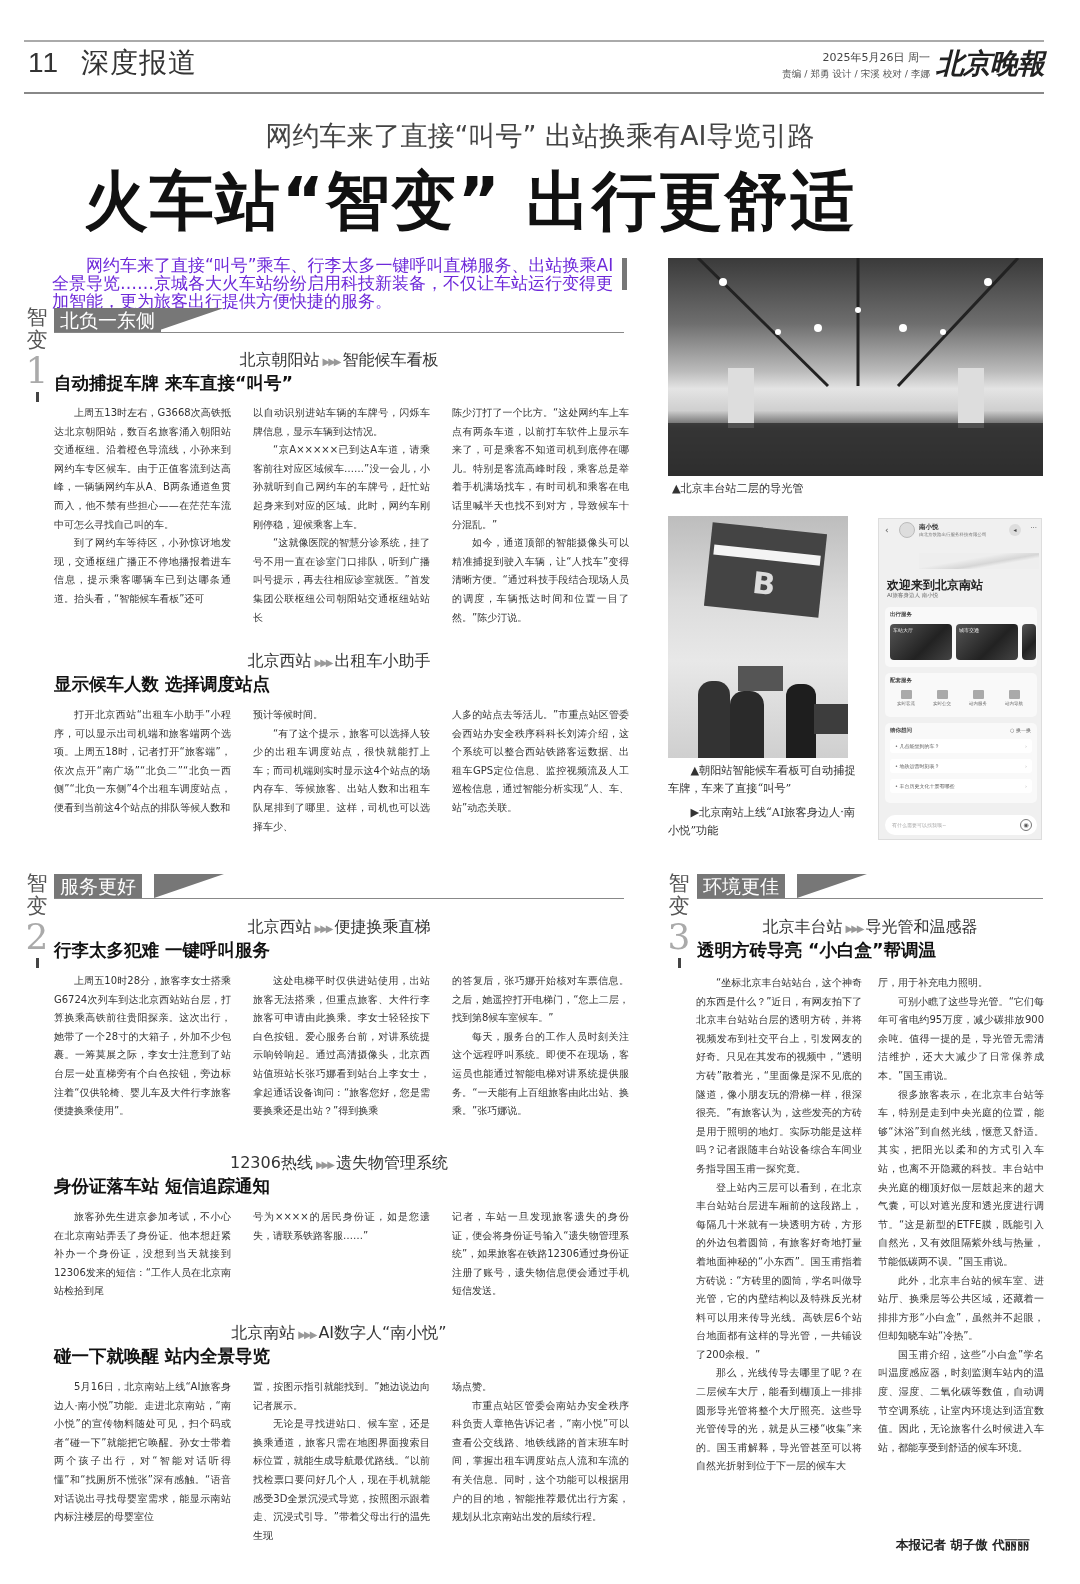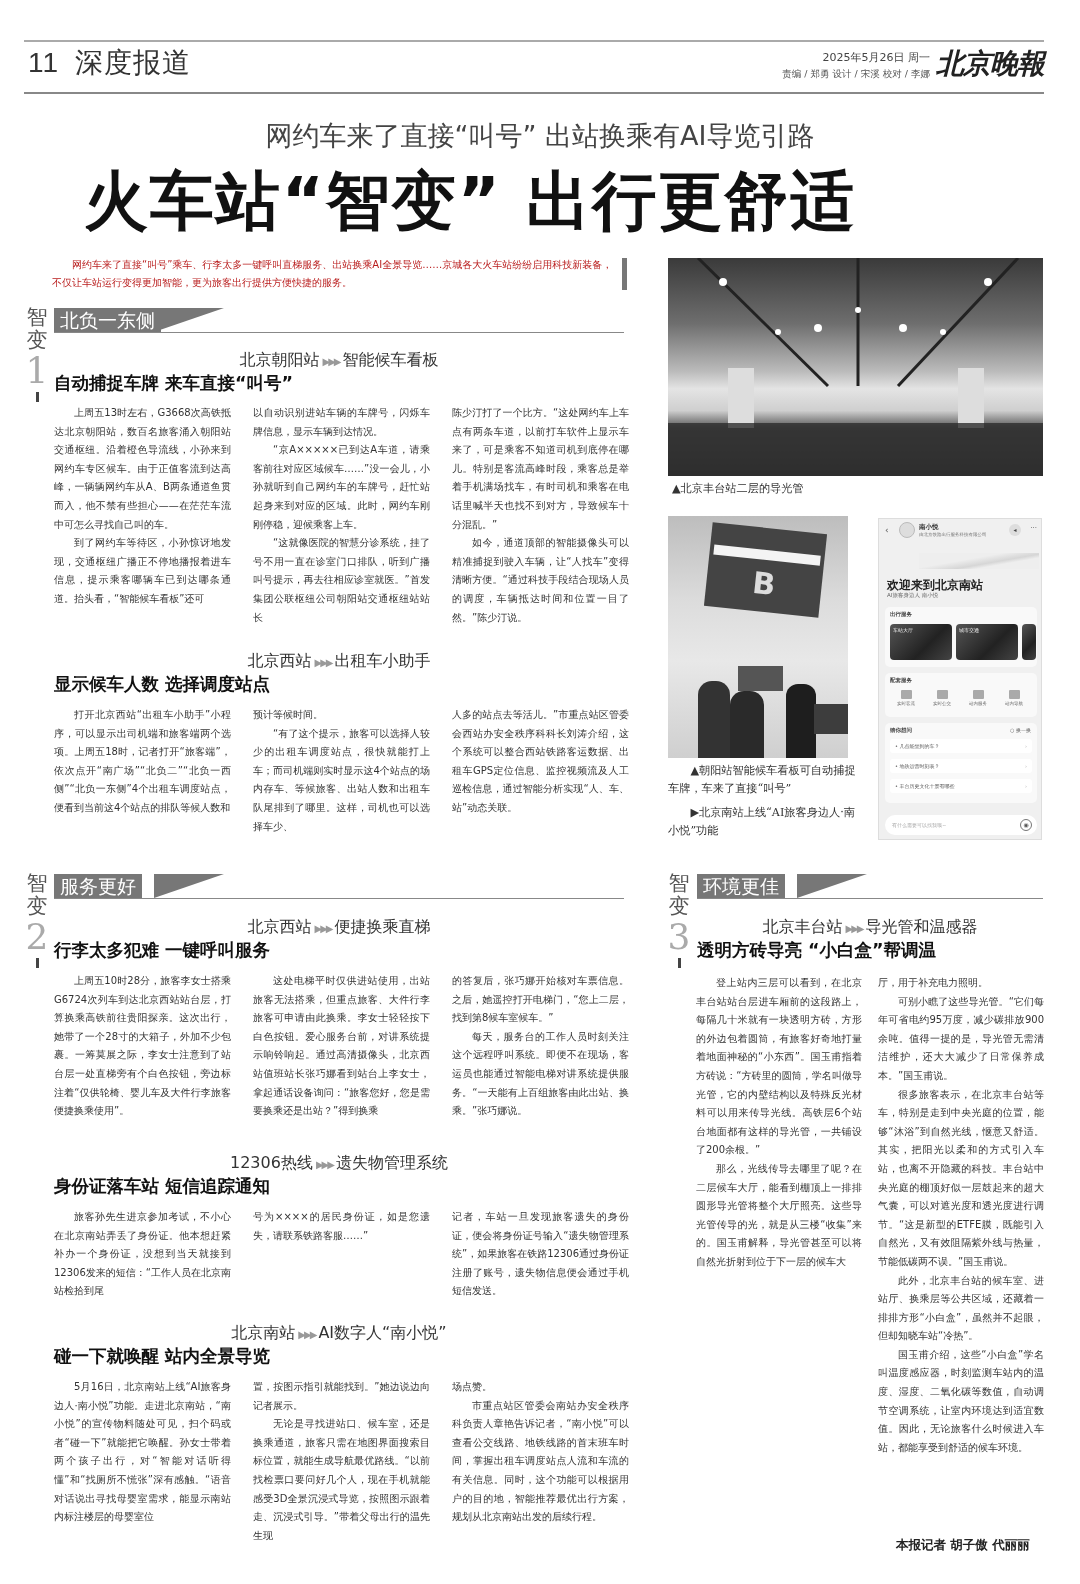--- a/index.html
+++ b/index.html
@@ -1,27 +1,27 @@
 <!DOCTYPE html>
 <html><head>
 <meta charset="utf-8">
 <style>
 *{box-sizing:border-box;margin:0;padding:0}
 html,body{width:1080px;height:1584px;background:#fff;overflow:hidden}
 body{position:relative;font-family:"DejaVu Sans","Liberation Sans",sans-serif;color:#222}
 .abs{position:absolute}
 .rule{position:absolute;left:24px;width:1020px;background:#999}
 .masthead-left{left:28px;top:44px;font-size:28px;color:#333;letter-spacing:1px;font-family:"Liberation Sans",sans-serif}
-.masthead-left .pg{margin-right:16px}
+.masthead-left .pg{margin-right:22px}
 .masthead-date{right:150px;top:50px;font-size:11px;color:#444}
 .masthead-credits{right:150px;top:68px;font-size:9.5px;color:#555}
 .masthead-logo{right:36px;top:45px;font-size:28px;font-family:"DejaVu Serif",serif;font-style:italic;font-weight:bold;color:#222;letter-spacing:-1px}
 .subtitle{left:0;width:1080px;top:118px;text-align:center;font-size:27px;color:#444}
 .headline{left:0;width:940px;top:158px;text-align:center;font-size:64px;font-weight:bold;color:#111;letter-spacing:2px}
-.lede{left:52px;width:568px;top:256px;font-size:10px;line-height:18px;color:#b91c1c;text-indent:2em}
+.lede{left:52px;width:568px;top:256px;font-size:17px;line-height:18px;color:#6d28d9;text-indent:2em}
 .lede-bar{left:622px;top:258px;width:5px;height:32px;background:#777}
 .sec-label{position:absolute;width:26px;text-align:center;font-family:"DejaVu Serif",serif;color:#555}
 .sec-label .zh{font-size:21px;line-height:23px;display:block}
 .sec-label .num{font-size:36px;line-height:38px;color:#aaa;display:block;font-family:"DejaVu Serif",serif}
 .sec-label .tick{display:block;width:3px;height:10px;background:#444;margin:2px auto 0}
 .sec-banner{position:absolute;height:24px}
 .sec-banner .box{position:absolute;left:0;top:0;height:24px;background:#777;color:#fff;font-size:19px;line-height:24px;padding:0 6px 0 6px}
 .sec-banner .tri{position:absolute;top:0;width:0;height:0;border-top:24px solid #777;border-right:70px solid transparent}
 .sec-banner .line{position:absolute;left:0;right:0;bottom:-1px;height:1px;background:#888}
 .kicker{position:absolute;text-align:center;font-size:16px;color:#333}
@@ -267,20 +267,21 @@
   <div class="box">环境更佳</div>
   <div class="tri" style="left:100px"></div>
   <div class="line"></div>
 </div>
 
 <div class="kicker" style="left:697px;width:346px;top:917px">
   <span>北京丰台站</span><span class="arr">▶▶▶</span><span>导光管和温感器</span>
 </div>
 <div class="deck" style="left:697px;width:346px;top:938px">透明方砖导亮 “小白盒”帮调温</div>
 <div class="col" style="left:696px;top:974px;width:166px;height:585px;overflow:hidden">
+  <p>“坐标北京丰台站站台，这个神奇的东西是什么？”近日，有网友拍下了北京丰台站站台层的透明方砖，并将视频发布到社交平台上，引发网友的好奇。只见在其发布的视频中，“透明方砖”散着光，“里面像是深不见底的隧道，像小朋友玩的滑梯一样，很深很亮。”有旅客认为，这些发亮的方砖是用于照明的地灯。实际功能是这样吗？记者跟随丰台站设备综合车间业务指导国玉甫一探究竟。</p>
     <p>登上站内三层可以看到，在北京丰台站站台层进车厢前的这段路上，每隔几十米就有一块透明方砖，方形的外边包着圆筒，有旅客好奇地打量着地面神秘的“小东西”。国玉甫指着方砖说：“方砖里的圆筒，学名叫做导光管，它的内壁结构以及特殊反光材料可以用来传导光线。高铁层6个站台地面都有这样的导光管，一共铺设了200余根。”</p>
     <p>那么，光线传导去哪里了呢？在二层候车大厅，能看到棚顶上一排排圆形导光管将整个大厅照亮。这些导光管传导的光，就是从三楼“收集”来的。国玉甫解释，导光管甚至可以将自然光折射到位于下一层的候车大</p>
 </div>
 <div class="col" style="left:878px;top:974px;width:166px;height:560px;overflow:hidden">
   <p class="cont">厅，用于补充电力照明。</p>
     <p>可别小瞧了这些导光管。“它们每年可省电约95万度，减少碳排放900余吨。值得一提的是，导光管无需清洁维护，还大大减少了日常保养成本。”国玉甫说。</p>
     <p>很多旅客表示，在北京丰台站等车，特别是走到中央光庭的位置，能够“沐浴”到自然光线，惬意又舒适。其实，把阳光以柔和的方式引入车站，也离不开隐藏的科技。丰台站中央光庭的棚顶好似一层鼓起来的超大气囊，可以对遮光度和透光度进行调节。“这是新型的ETFE膜，既能引入自然光，又有效阻隔紫外线与热量，节能低碳两不误。”国玉甫说。</p>
     <p>此外，北京丰台站的候车室、进站厅、换乘层等公共区域，还藏着一排排方形“小白盒”，虽然并不起眼，但却知晓车站“冷热”。</p>
     <p>国玉甫介绍，这些“小白盒”学名叫温度感应器，时刻监测车站内的温度、湿度、二氧化碳等数值，自动调节空调系统，让室内环境达到适宜数值。因此，无论旅客什么时候进入车站，都能享受到舒适的候车环境。</p>
 </div>

